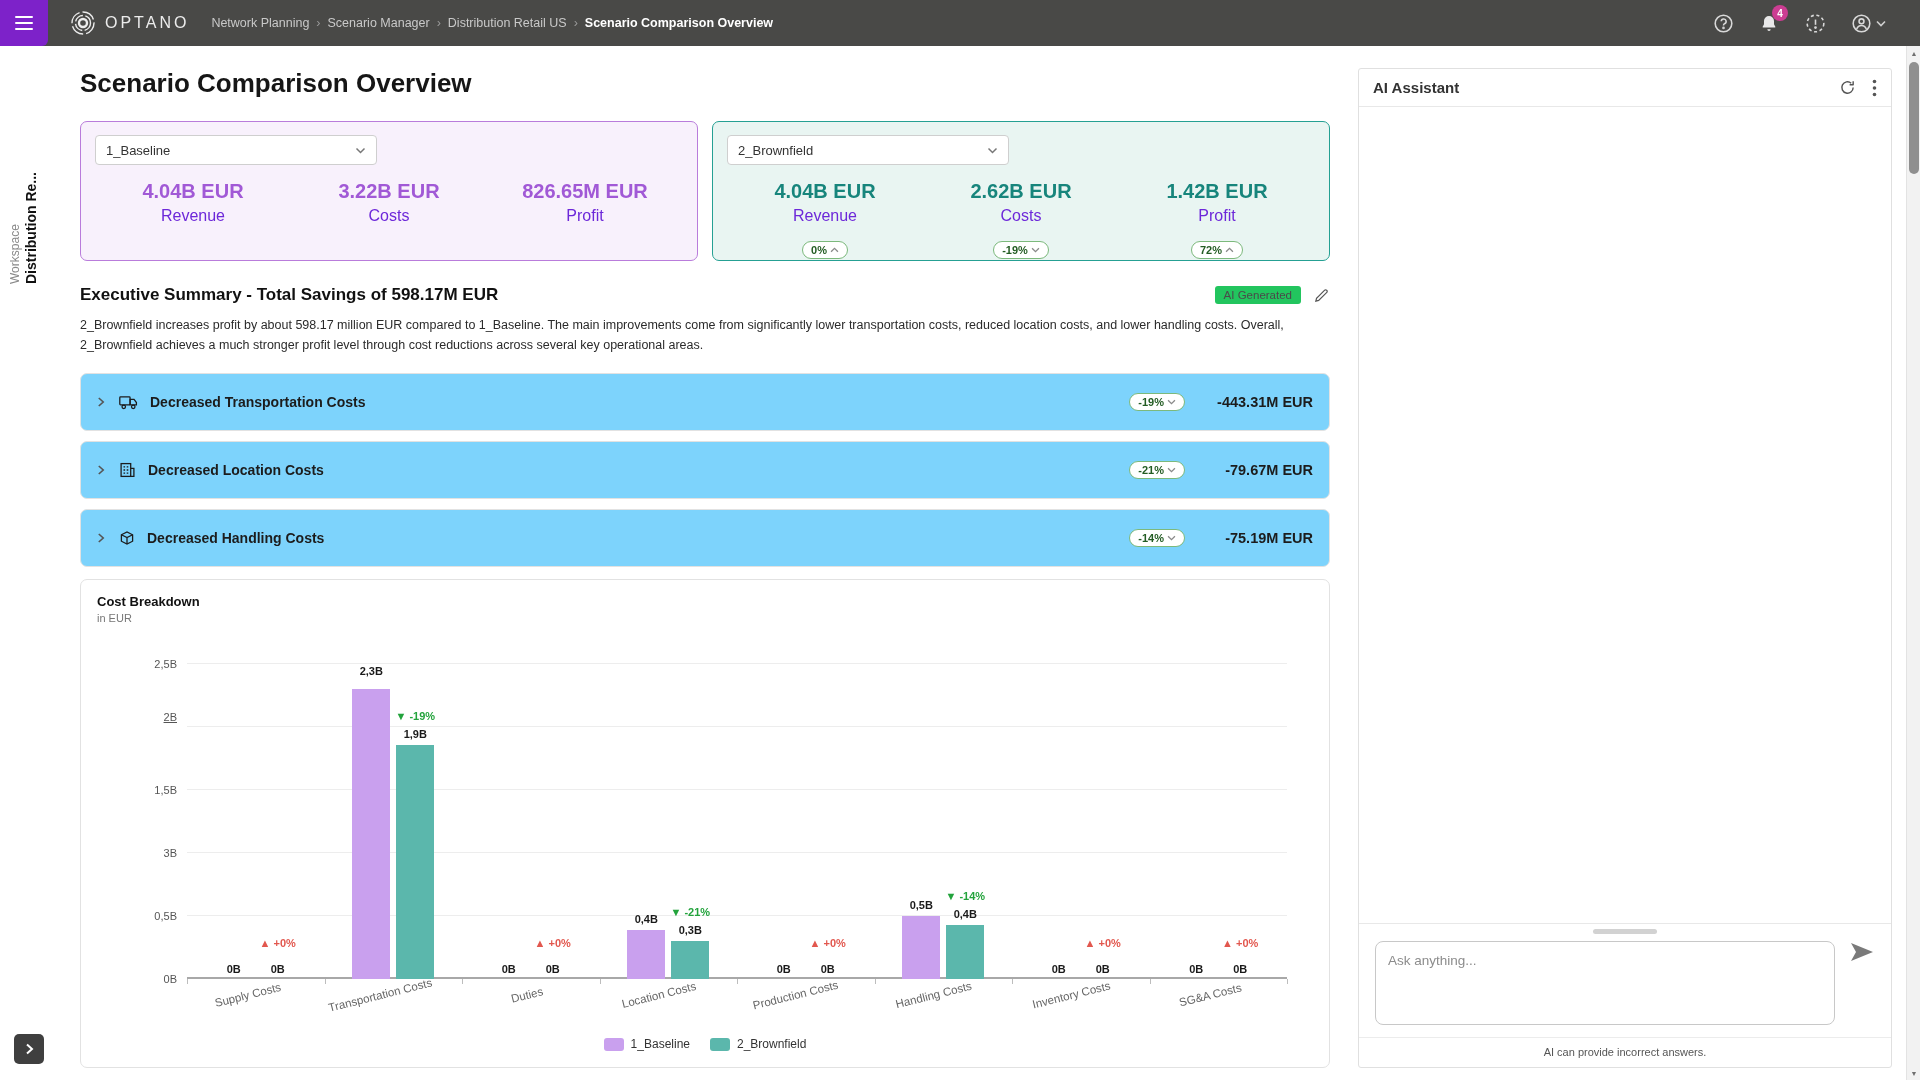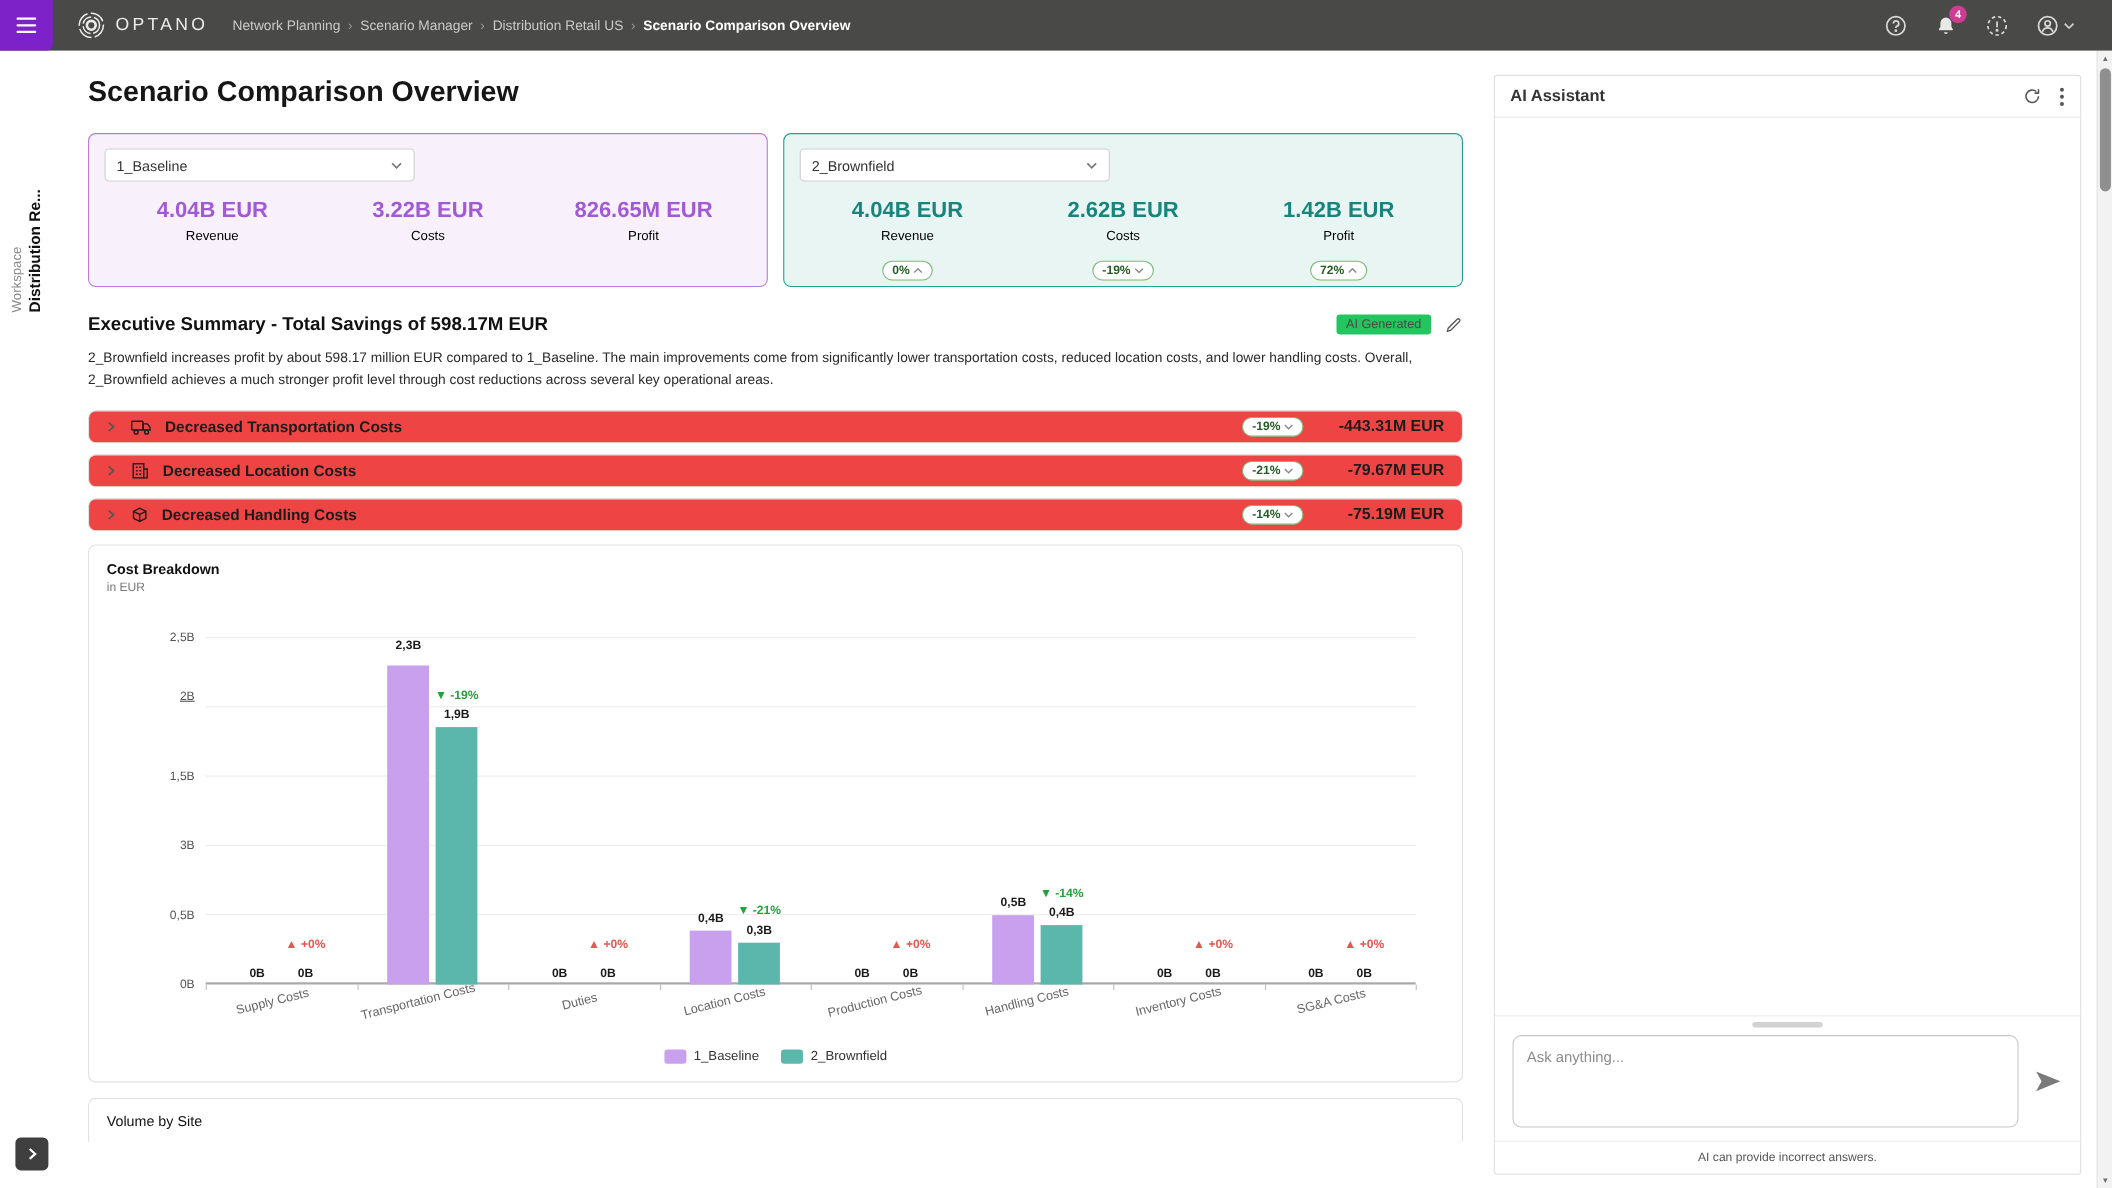--- a/index.html
+++ b/index.html
@@ -48,37 +48,37 @@
   .scenario-card { width:618px; height:140px; border-radius:7px; padding:13px 14px; }
   .scenario-card.purple { background:#f8f1fc; border:1px solid #b97cdb; }
   .scenario-card.teal { background:#e9f5f2; border:1px solid #25a093; }
   .scenario-select { width:282px; height:30px; background:#fff; border:1px solid #cfcfcf; border-radius:4px;
     display:flex; align-items:center; justify-content:space-between; padding:0 10px; font-size:13px; color:#333; cursor:pointer; }
   .metrics { display:flex; margin-top:15px; }
   .metric { flex:1; text-align:center; }
   .metric-value { font-size:20px; font-weight:700; }
   .purple .metric-value { color:#a159d6; }
   .teal .metric-value { color:#17857c; }
-  .metric-label { font-size:12px; color:#000000; margin-top:4px; }
+  .metric-label { font-size:16px; color:#6d28d9; margin-top:4px; }
   .metric-badge-wrap { margin-top:15px; }
   .pill { display:inline-flex; align-items:center; gap:3px; border:1px solid #7cb97c; border-radius:11px;
     padding:2px 8px; font-size:11px; font-weight:700; color:#235c23; background:#fff; cursor:pointer; }
   .pill svg { stroke:#8a8a8a; }
 
   
   .summary { margin-top:24px; }
   .summary-head { display:flex; align-items:center; }
   .summary-title { font-size:17px; font-weight:700; color:#111; }
   .summary-right { margin-left:auto; display:flex; align-items:center; gap:12px; }
   .ai-chip { background:#22c55e; border-radius:3px; padding:3px 9px; font-size:11.5px; color:#4a4a4a; }
   .summary-body { margin-top:10px; font-size:12.5px; line-height:1.6; color:#2b2b2b; max-width:1248px; }
 
   
   .cost-rows { margin-top:18px; }
-  .cost-row { height:30px; border:1px solid #e2e2e2; border-radius:7px; background:#ef4444; margin-bottom:10px;
+  .cost-row { height:58px; border:1px solid #e2e2e2; border-radius:7px; background:#7dd3fc; margin-bottom:10px;
     display:flex; align-items:center; padding:0 16px; cursor:pointer; }
   .cost-row .chev { color:#555; margin-right:14px; display:flex; }
   .cost-row .row-icon { margin-right:12px; display:flex; }
   .cost-row .row-label { font-size:14px; font-weight:700; color:#1c1c1c; }
   .cost-row .row-right { margin-left:auto; display:flex; align-items:center; gap:16px; }
   .cost-row .row-value { font-size:14.5px; font-weight:700; color:#1c1c1c; min-width:112px; text-align:right; }
 
   
   .chart-card { margin-top:12px; border:1px solid #e2e2e2; border-radius:7px; background:#fff; padding:14px 16px 12px; }
   .chart-title { font-size:13px; font-weight:700; color:#111; }
@@ -106,21 +106,21 @@
 
   
   .ai-panel { position:absolute; left:1358px; top:68px; width:534px; height:1000px; background:#fff;
     border:1px solid #e0e0e0; border-radius:3px; display:flex; flex-direction:column; z-index:22; }
   .ai-head { height:38px; display:flex; align-items:center; padding:0 14px; border-bottom:1px solid #e8e8e8; }
   .ai-title { font-size:15px; font-weight:700; color:#333; }
   .ai-head-icons { margin-left:auto; display:flex; align-items:center; gap:16px; }
   .ai-body { flex:1; }
   .ai-footer { border-top:1px solid #e8e8e8; padding-bottom:0; }
   .drag-handle { width:64px; height:5px; background:#d2d2d2; border-radius:3px; margin:5px auto 7px; cursor:ns-resize; }
-  .ai-input-row { display:flex; align-items:center; gap:14px; padding:0 16px; }
+  .ai-input-row { display:flex; gap:14px; padding:0 16px; }
   .ai-textarea { flex:1; height:84px; border:1px solid #c8c8c8; border-radius:8px; resize:none; outline:none;
     font-family:"Liberation Sans","DejaVu Sans",sans-serif; font-size:13.5px; color:#333; padding:11px 12px; }
   .ai-textarea::placeholder { color:#8c8c8c; }
   .send-btn { background:none; border:none; cursor:pointer; display:flex; }
   .ai-disclaimer { border-top:1px solid #ececec; margin-top:12px; padding:8px 0 9px; text-align:center; font-size:11px; color:#555; }
 
   .icon-btn { background:none; border:none; cursor:pointer; display:flex; align-items:center; }
 </style>
 </head>
 <body>

